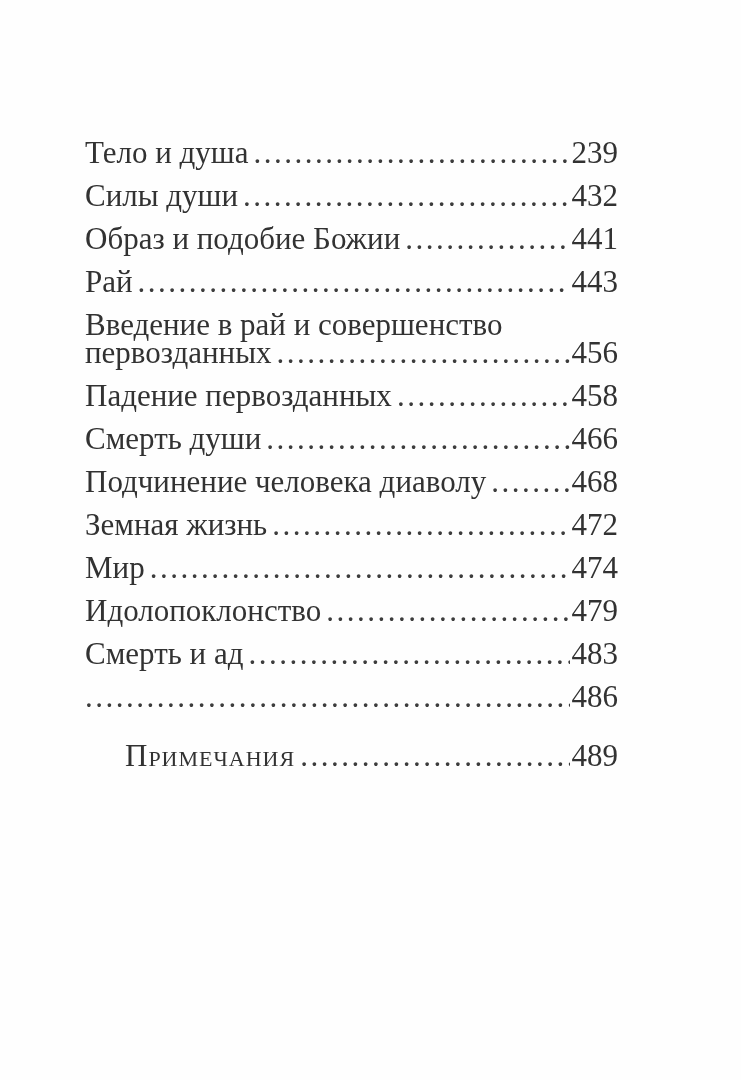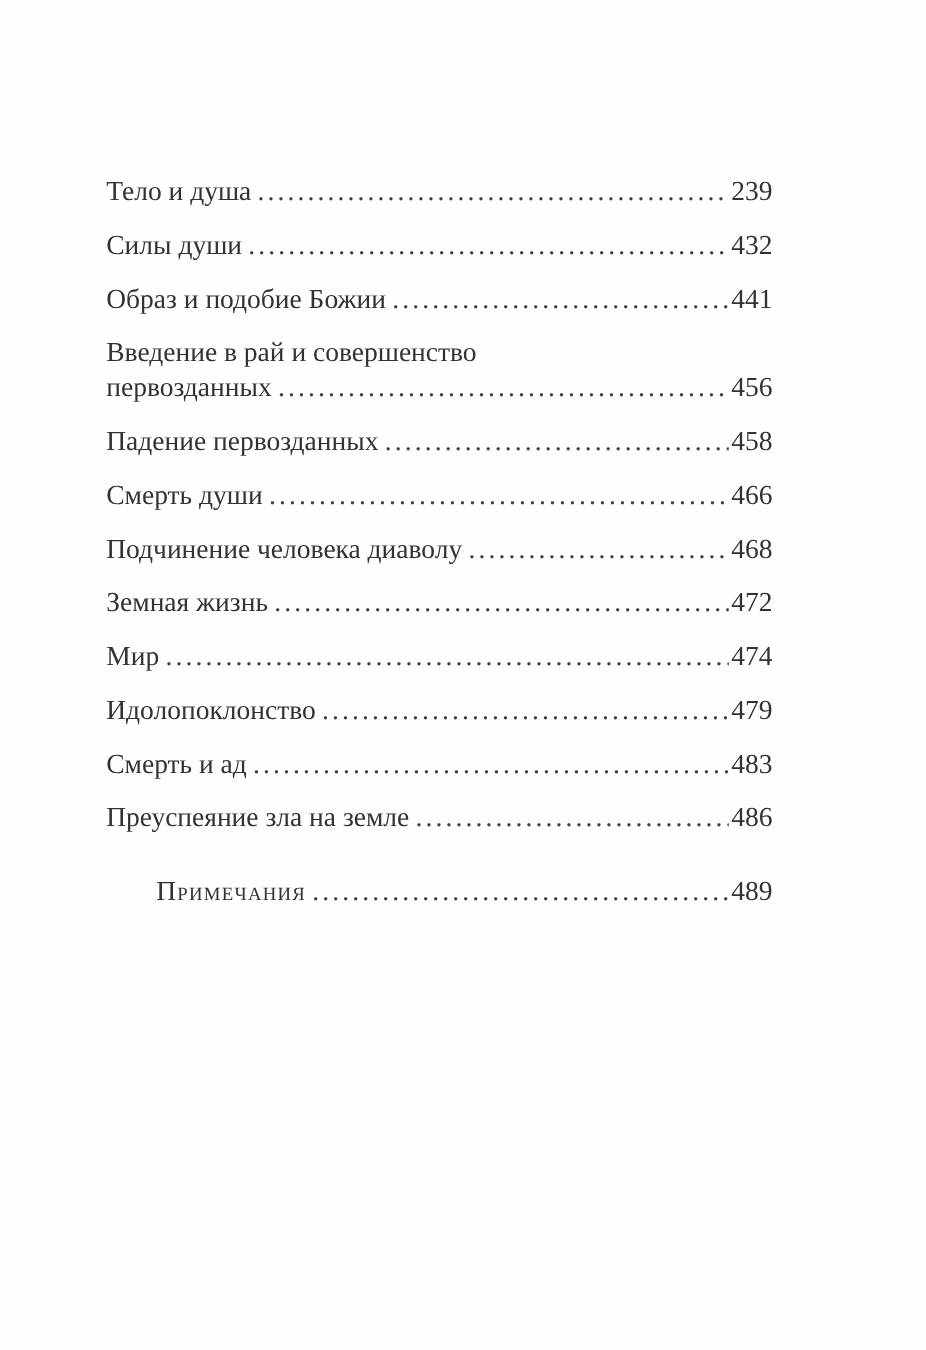--- a/index.html
+++ b/index.html
@@ -16,21 +16,21 @@
     font-family: "Liberation Serif", "DejaVu Serif", serif;
     color: #333333;
   }
   .toc {
     position: absolute;
     left: 85px;
     top: 139px;
     width: 533px;
   }
   .entry {
-    font-size: 22px;
+    font-size: 31px;
     line-height: 28px;
     margin-bottom: 15px;
     color: #323232;
   }
   .entry.gap-before {
     margin-top: 31px;
     margin-left: 40px;
   }
   .entry-line {
     white-space: nowrap;
@@ -83,20 +83,27 @@
         </div>
       </div>
       <div class="entry">
         <div class="entry-row">
           <span class="label">Образ и подобие Божии</span>
           <span class="dots"></span>
           <span class="page-num">441</span>
         </div>
       </div>
       <div class="entry">
+        <div class="entry-row">
+          <span class="label">Рай</span>
+          <span class="dots"></span>
+          <span class="page-num">443</span>
+        </div>
+      </div>
+      <div class="entry">
         <div class="entry-line">Введение в рай и совершенство</div>
         <div class="entry-row">
           <span class="label">первозданных</span>
           <span class="dots"></span>
           <span class="page-num">456</span>
         </div>
       </div>
       <div class="entry">
         <div class="entry-row">
           <span class="label">Падение первозданных</span>
@@ -141,21 +148,20 @@
       </div>
       <div class="entry">
         <div class="entry-row">
           <span class="label">Смерть и ад</span>
           <span class="dots"></span>
           <span class="page-num">483</span>
         </div>
       </div>
       <div class="entry">
         <div class="entry-row">
-          <span class="label">Преуспеяние зла на земле</span>
           <span class="dots"></span>
           <span class="page-num">486</span>
         </div>
       </div>
       <div class="entry gap-before">
         <div class="entry-row">
           <span class="label small-caps">Примечания</span>
           <span class="dots"></span>
           <span class="page-num">489</span>
         </div>

